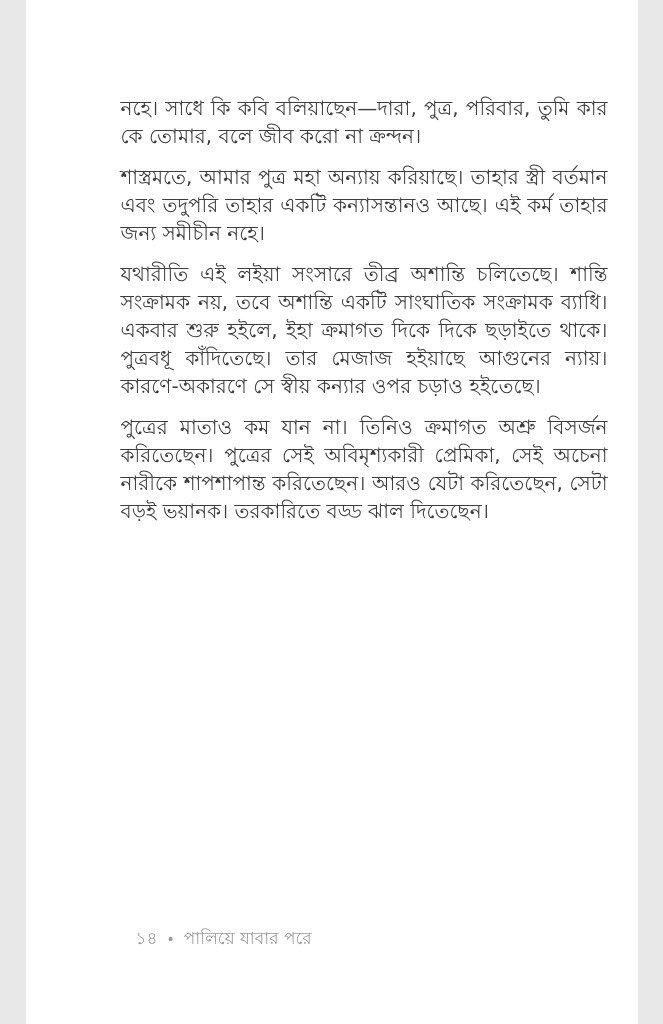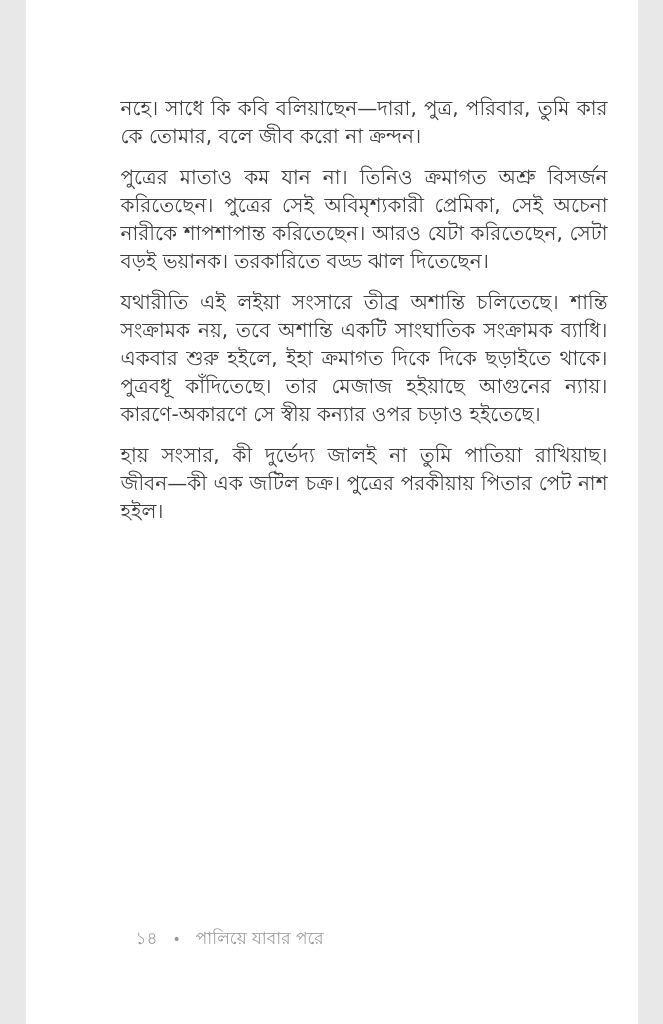--- a/index.html
+++ b/index.html
@@ -29,38 +29,38 @@
   }
   .page-footer {
     position: absolute;
     left: 110px;
     top: 926px;
     color: #9b9b9b;
     font-size: 17px;
     line-height: 24px;
     display: flex;
     align-items: center;
-    gap: 15px;
+    gap: 9px;
   }
   .page-footer .bullet {
     font-size: 14px;
     position: relative;
     top: 1px;
   }
 </style>
 </head>
 <body>
 
 <div class="page">
 
   <div class="content">
     <p>নহে। সাধে কি কবি বলিয়াছেন—দারা, পুত্র, পরিবার, তুমি কার কে তোমার, বলে জীব করো না ক্রন্দন।</p>
+    <p>শাস্ত্রমতে, আমার পুত্র মহা অন্যায় করিয়াছে। তাহার স্ত্রী বর্তমান এবং তদুপরি তাহার একটি কন্যাসন্তানও আছে। এই কর্ম তাহার জন্য সমীচীন নহে।</p>
+    <p>যথারীতি এই লইয়া সংসারে তীব্র অশান্তি চলিতেছে। শান্তি সংক্রামক নয়, তবে অশান্তি একটি সাংঘাতিক সংক্রামক ব্যাধি। একবার শুরু হইলে, ইহা ক্রমাগত দিকে দিকে ছড়াইতে থাকে। পুত্রবধূ কাঁদিতেছে। তার মেজাজ হইয়াছে আগুনের ন্যায়। কারণে-অকারণে সে স্বীয় কন্যার ওপর চড়াও হইতেছে।</p>
     <p>পুত্রের মাতাও কম যান না। তিনিও ক্রমাগত অশ্রু বিসর্জন করিতেছেন। পুত্রের সেই অবিমৃশ্যকারী প্রেমিকা, সেই অচেনা নারীকে শাপশাপান্ত করিতেছেন। আরও যেটা করিতেছেন, সেটা বড়ই ভয়ানক। তরকারিতে বড্ড ঝাল দিতেছেন।</p>
-    <p>যথারীতি এই লইয়া সংসারে তীব্র অশান্তি চলিতেছে। শান্তি সংক্রামক নয়, তবে অশান্তি একটি সাংঘাতিক সংক্রামক ব্যাধি। একবার শুরু হইলে, ইহা ক্রমাগত দিকে দিকে ছড়াইতে থাকে। পুত্রবধূ কাঁদিতেছে। তার মেজাজ হইয়াছে আগুনের ন্যায়। কারণে-অকারণে সে স্বীয় কন্যার ওপর চড়াও হইতেছে।</p>
-    <p>হায় সংসার, কী দুর্ভেদ্য জালই না তুমি পাতিয়া রাখিয়াছ। জীবন—কী এক জটিল চক্র। পুত্রের পরকীয়ায় পিতার পেট নাশ হইল।</p>
   </div>
 
   <div class="page-footer">
     <span>১৪</span>
     <span class="bullet">•</span>
     <span>পালিয়ে যাবার পরে</span>
   </div>
 
 </div>
 

